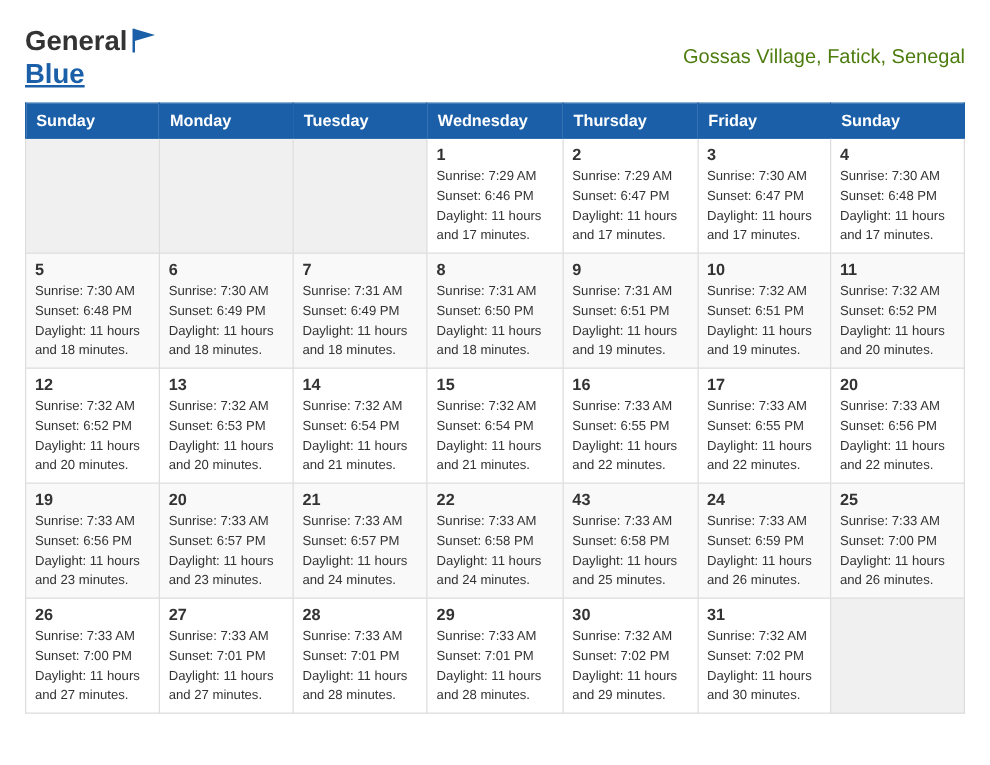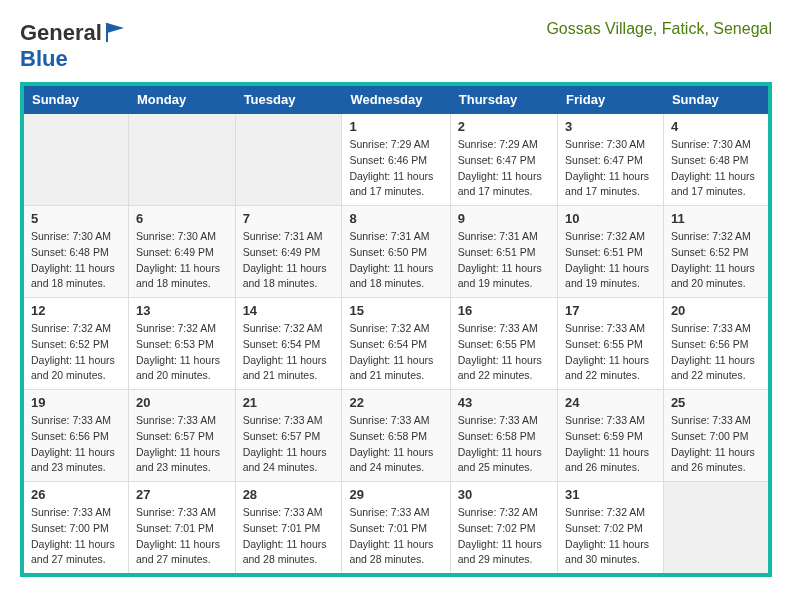--- a/index.html
+++ b/index.html
@@ -5,21 +5,21 @@
     * { margin: 0; padding: 0; box-sizing: border-box; }
     body {
       font-family: Arial, sans-serif;
       background: #fff;
       width: 792px;
       min-height: 612px;
       padding: 20px;
     }
     .header {
       display: flex;
-      align-items: flex-start;
+      align-items: center;
       justify-content: space-between;
       margin-bottom: 10px;
     }
     .logo {
       display: flex;
       align-items: center;
     }
     .logo-general { color: #333; }
     .logo-blue { color: #1a5fa8; }
     .logo-icon {
@@ -35,21 +35,21 @@
       font-weight: bold;
       color: #333;
     }
     .subtitle {
       font-size: 16px;
       color: #4d7c0f;
     }
     .calendar {
       width: 100%;
       border-collapse: collapse;
-      border: 4px solid #14b8a6;
+      border: 1px solid #14b8a6;
     }
     .calendar th {
       background: #1a5fa8;
       color: #fff;
       text-align: left;
       padding: 6px 8px;
       font-size: 13px;
       border: 1px solid #1a5fa8;
     }
     .calendar td {
@@ -85,21 +85,21 @@
 <div class="header">
   <div class="logo">
     <div>
       <div style="display:flex;align-items:center;">
         <span class="logo-general" style="font-size:22px;font-weight:bold;">General</span>
         <svg class="logo-icon" viewBox="0 0 24 24" style="margin-left:2px;margin-top:-2px;">
           <polygon points="3,3 20,8 3,13" fill="#1a5fa8"></polygon>
           <line x1="3" y1="3" x2="3" y2="22" stroke="#1a5fa8" stroke-width="2"></line>
         </svg>
       </div>
-      <span class="logo-blue" style="font-size:22px;font-weight:bold;color:#1a5fa8;">Blue</span>
+      <span class="logo-blue" style="font-size:22px;font-weight:bold;color:#1a5fa8;text-decoration:underline;">Blue</span>
     </div>
   </div>
   <div class="title-block">
     <div class="subtitle">Gossas Village, Fatick, Senegal</div>
   </div>
 </div>
 
 <table class="calendar">
   <thead>
     <tr>

